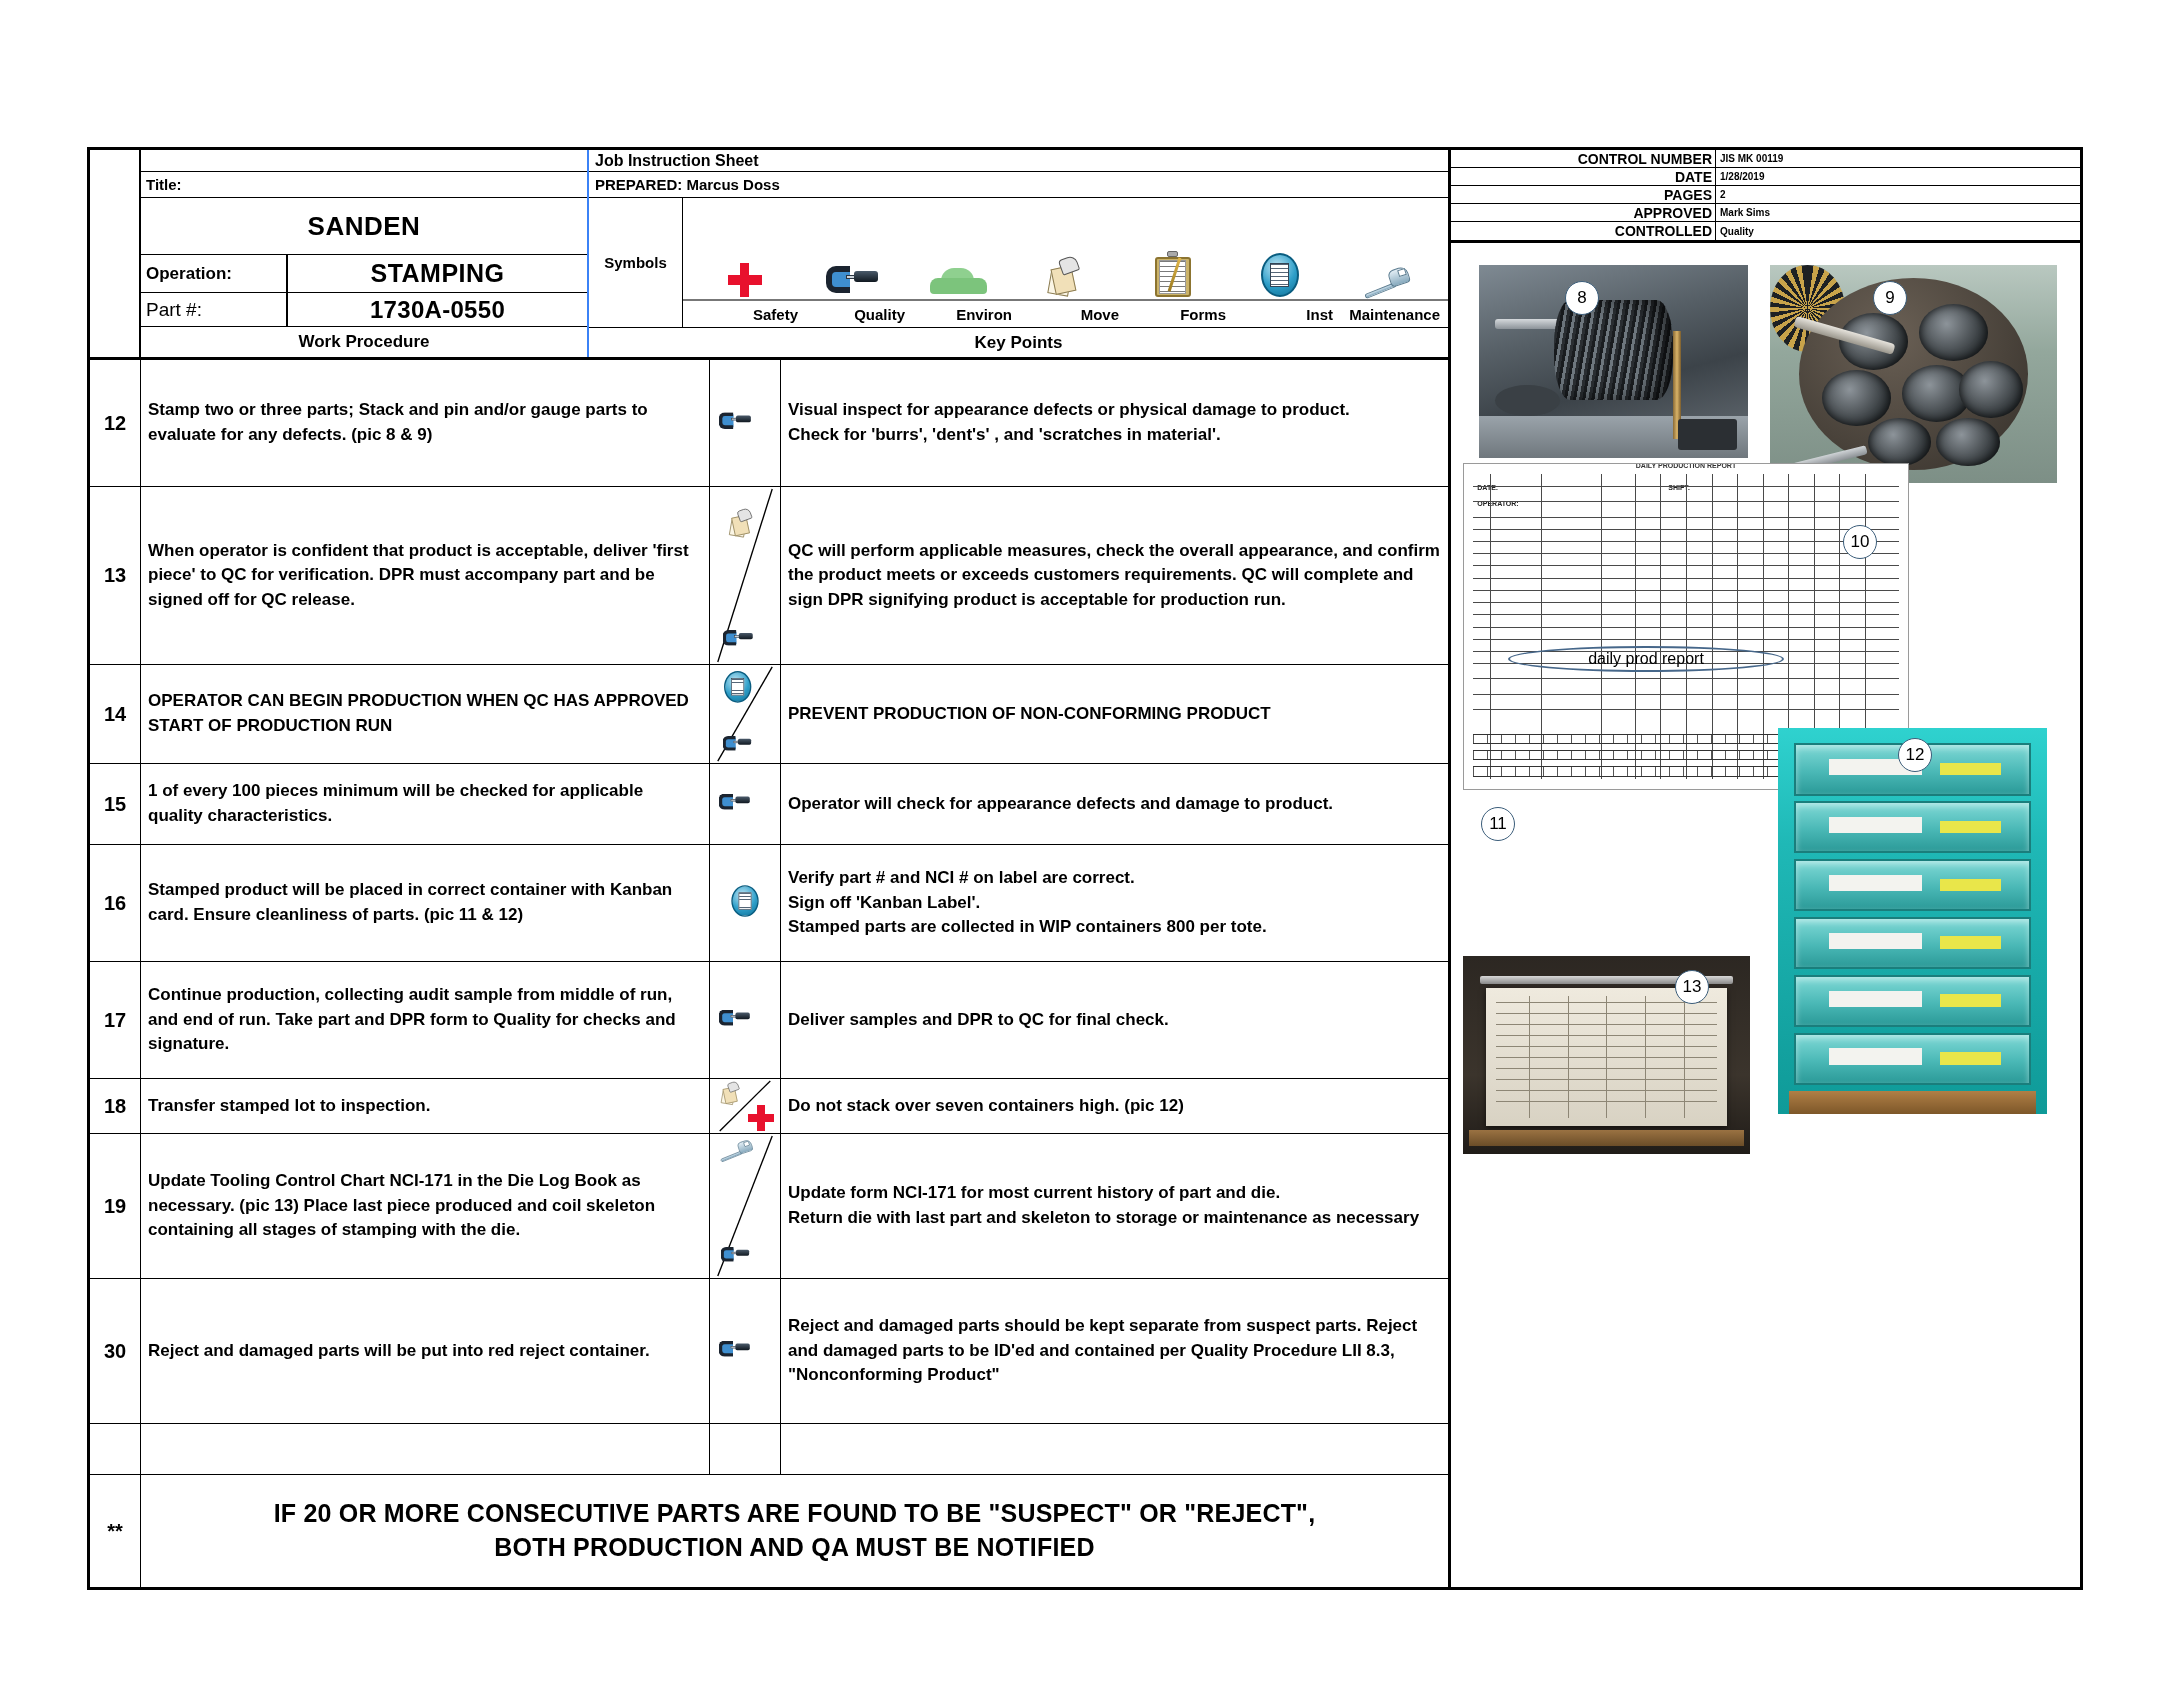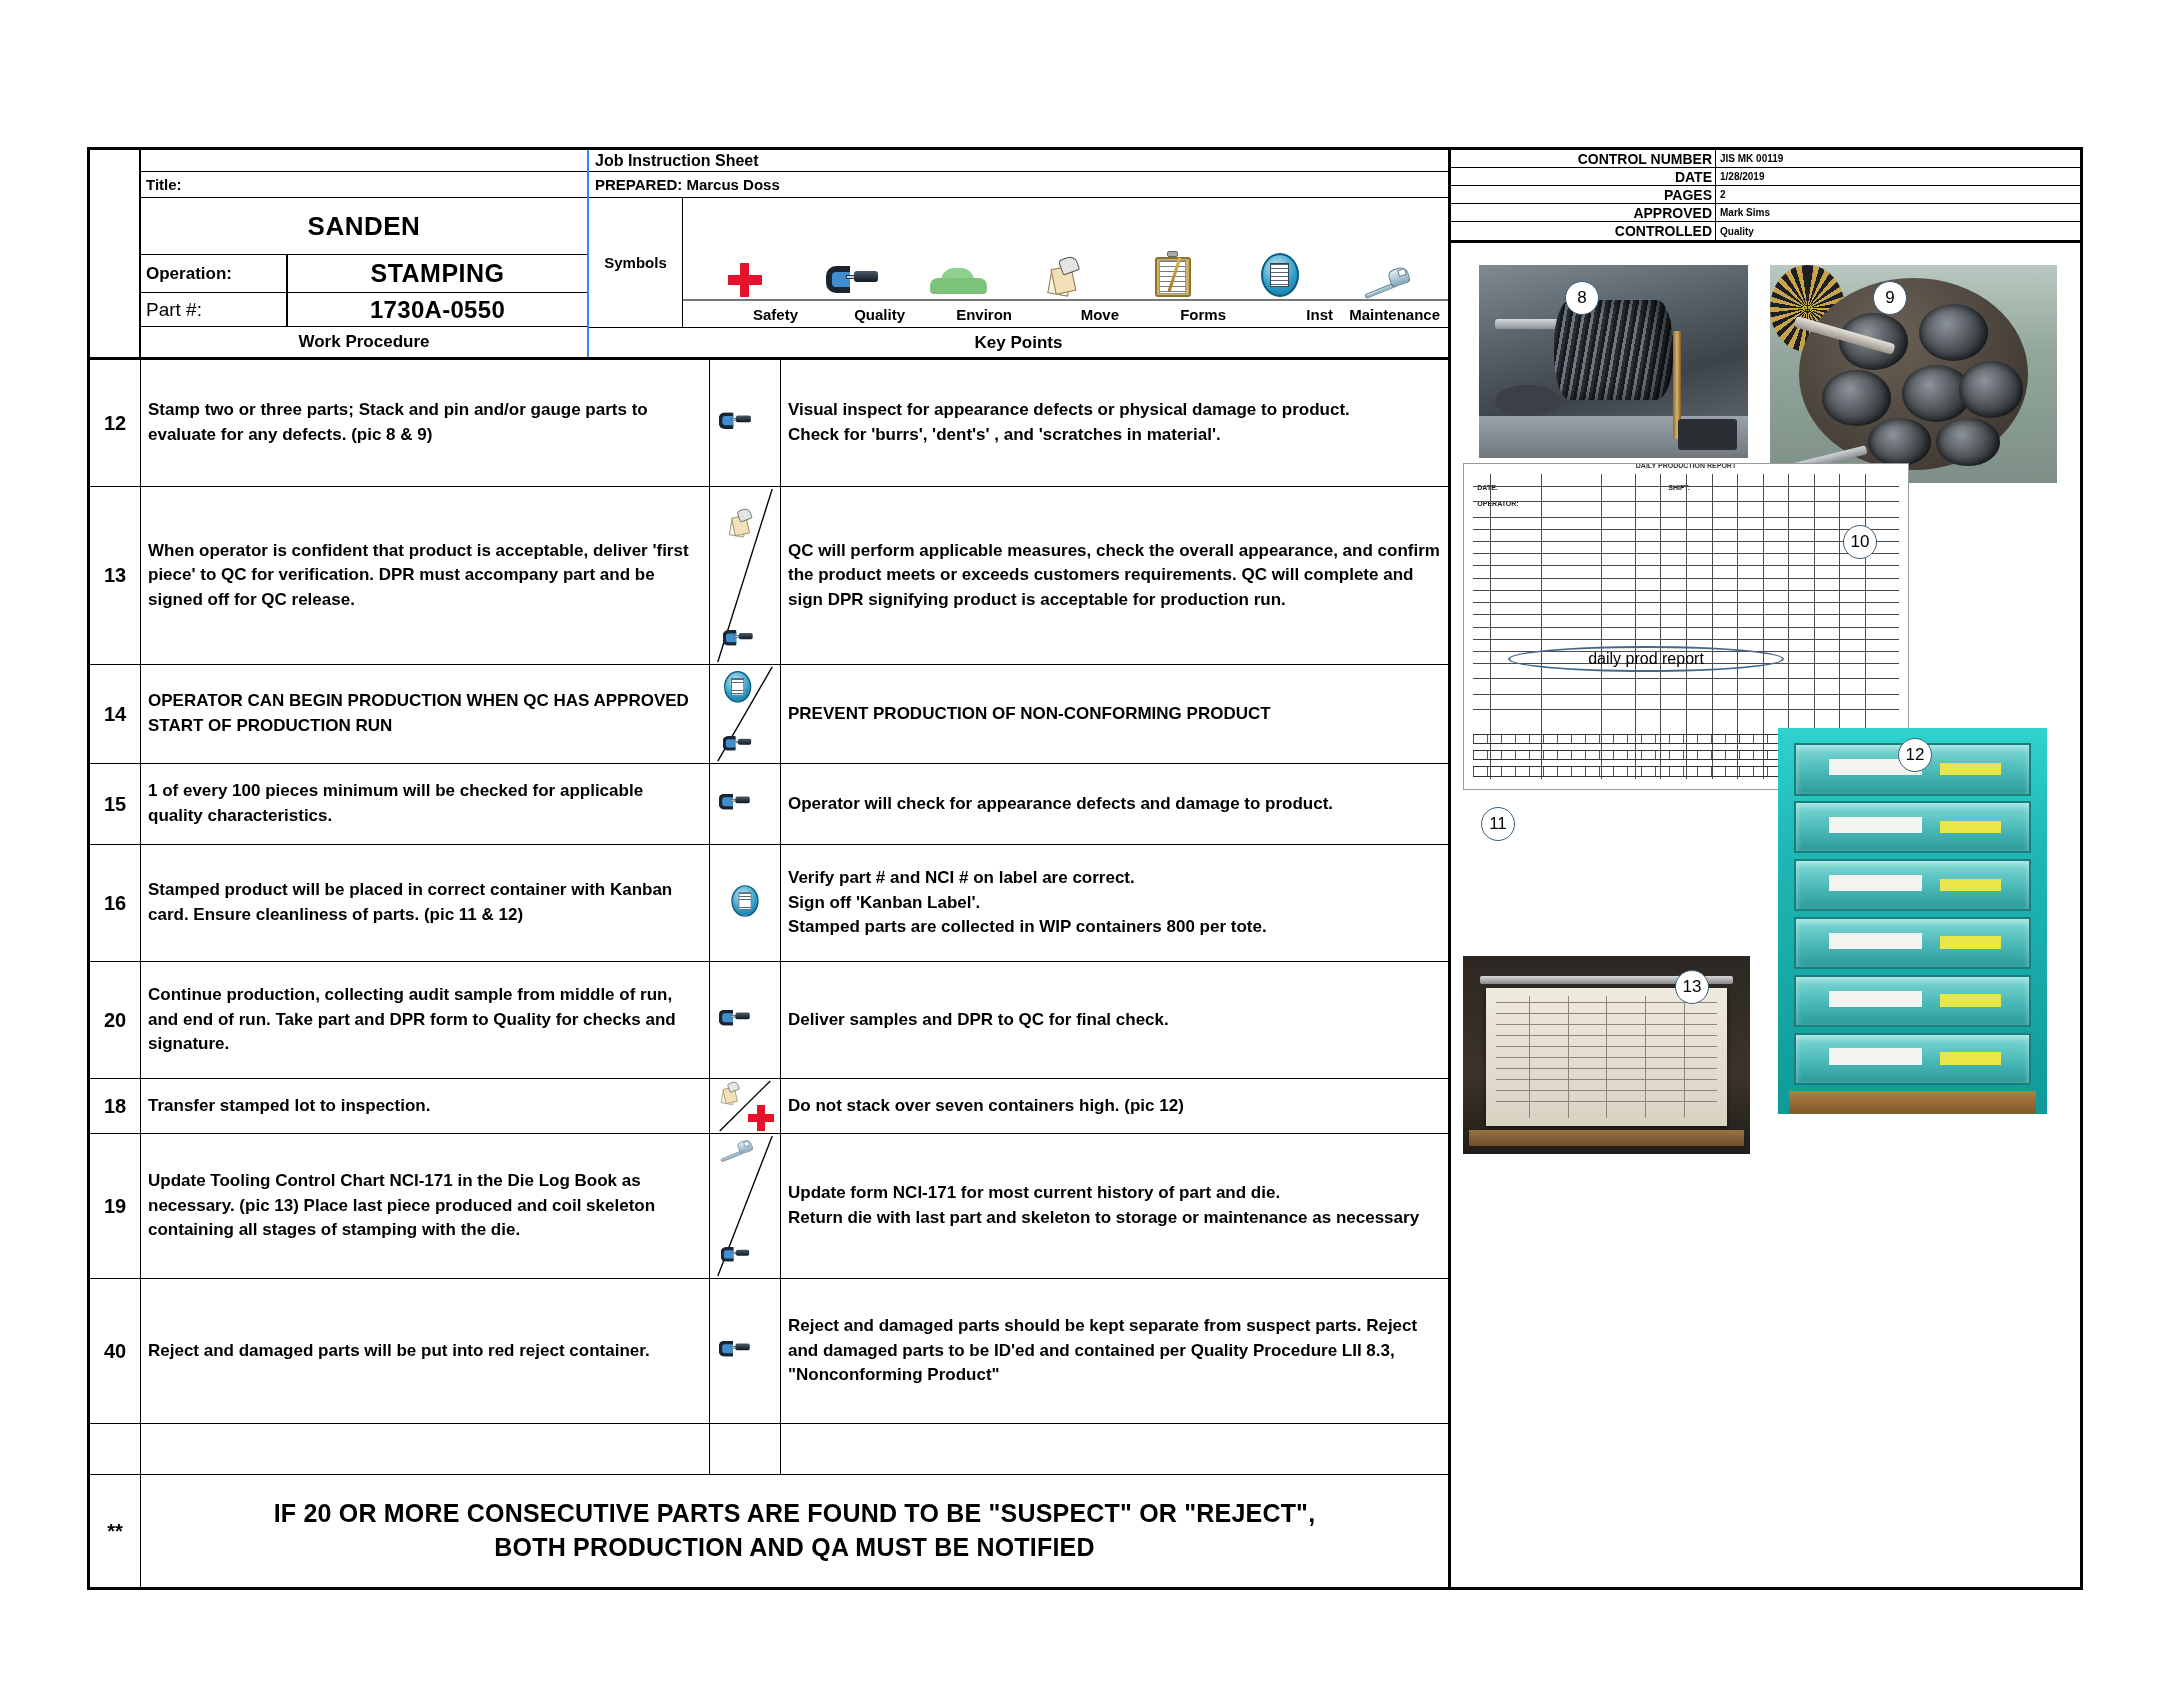--- a/index.html
+++ b/index.html
@@ -555,21 +555,21 @@
             <span class="sym-ctr">
               <i class="ic ic-inst" style="transform:scale(.72);transform-origin:center;"><i class="oval"></i><i class="pg"></i></i>
             </span>
           </div>
           <div class="c-key" style="white-space:pre-line;">Verify part # and NCI # on label are correct.
 Sign off 'Kanban Label'.
 Stamped parts are collected in WIP containers 800 per tote.</div>
         </div>
 
         <div class="prow" style="height:117px;">
-          <div class="c-num">20</div>
+          <div class="c-num">17</div>
           <div class="c-proc">Continue production, collecting audit sample from middle of run, and end of run. Take part and DPR form to Quality for checks and signature.</div>
           <div class="c-sym">
             <span class="sym-mid">
               <i class="ic ic-mic" style="transform:scale(.6);transform-origin:left center;"><i class="m-frame"></i><i class="m-spindle"></i><i class="m-body"></i></i>
             </span>
           </div>
           <div class="c-key">Deliver samples and DPR to QC for final check.</div>
         </div>
 
         <div class="prow" style="height:55px;">
@@ -601,21 +601,21 @@
             </span>
             <span class="sym-bl" style="bottom:10px;left:10px;">
               <i class="ic ic-mic" style="transform:scale(.55);transform-origin:left bottom;"><i class="m-frame"></i><i class="m-spindle"></i><i class="m-body"></i></i>
             </span>
           </div>
           <div class="c-key" style="white-space:pre-line;">Update form NCI-171 for most current history of part and die.
 Return die with last part and skeleton to storage or maintenance as necessary</div>
         </div>
 
         <div class="prow" style="height:145px;">
-          <div class="c-num">40</div>
+          <div class="c-num">30</div>
           <div class="c-proc">Reject and damaged parts will be put into red reject container.</div>
           <div class="c-sym">
             <span class="sym-mid">
               <i class="ic ic-mic" style="transform:scale(.6);transform-origin:left center;"><i class="m-frame"></i><i class="m-spindle"></i><i class="m-body"></i></i>
             </span>
           </div>
           <div class="c-key">Reject and damaged parts should be kept separate from suspect parts.  Reject and damaged parts to be ID'ed and contained per Quality Procedure LII 8.3, "Nonconforming Product"</div>
         </div>
 
         <div class="prow empty">

